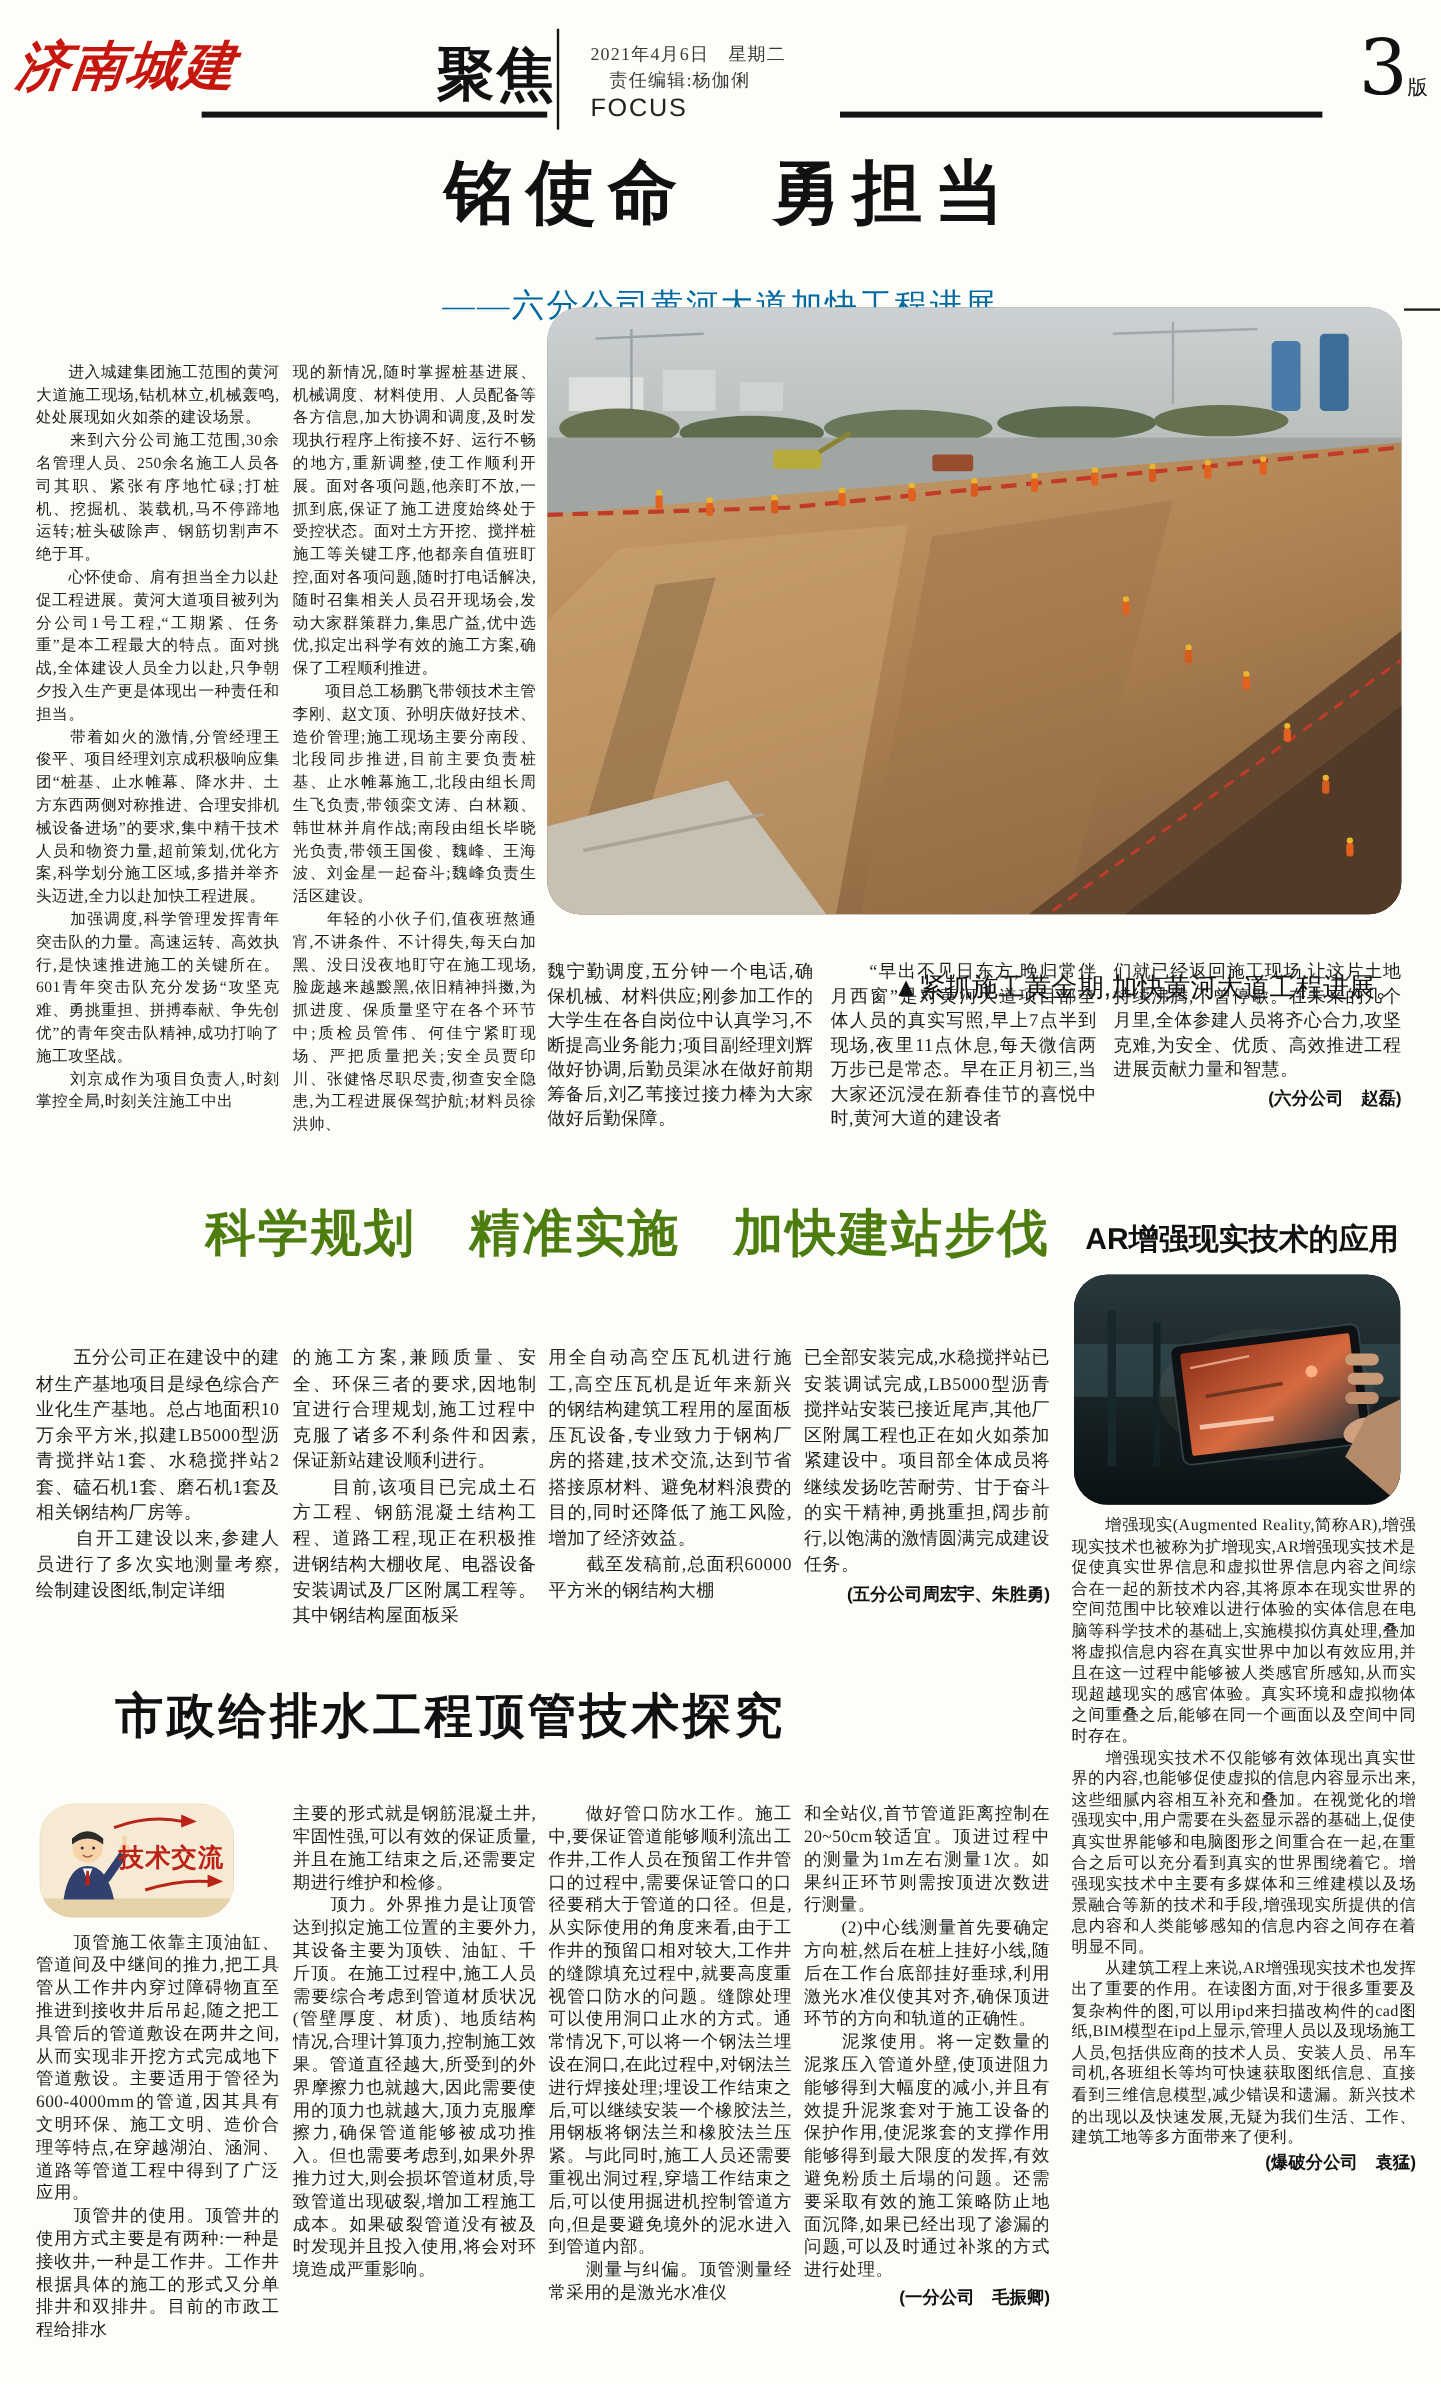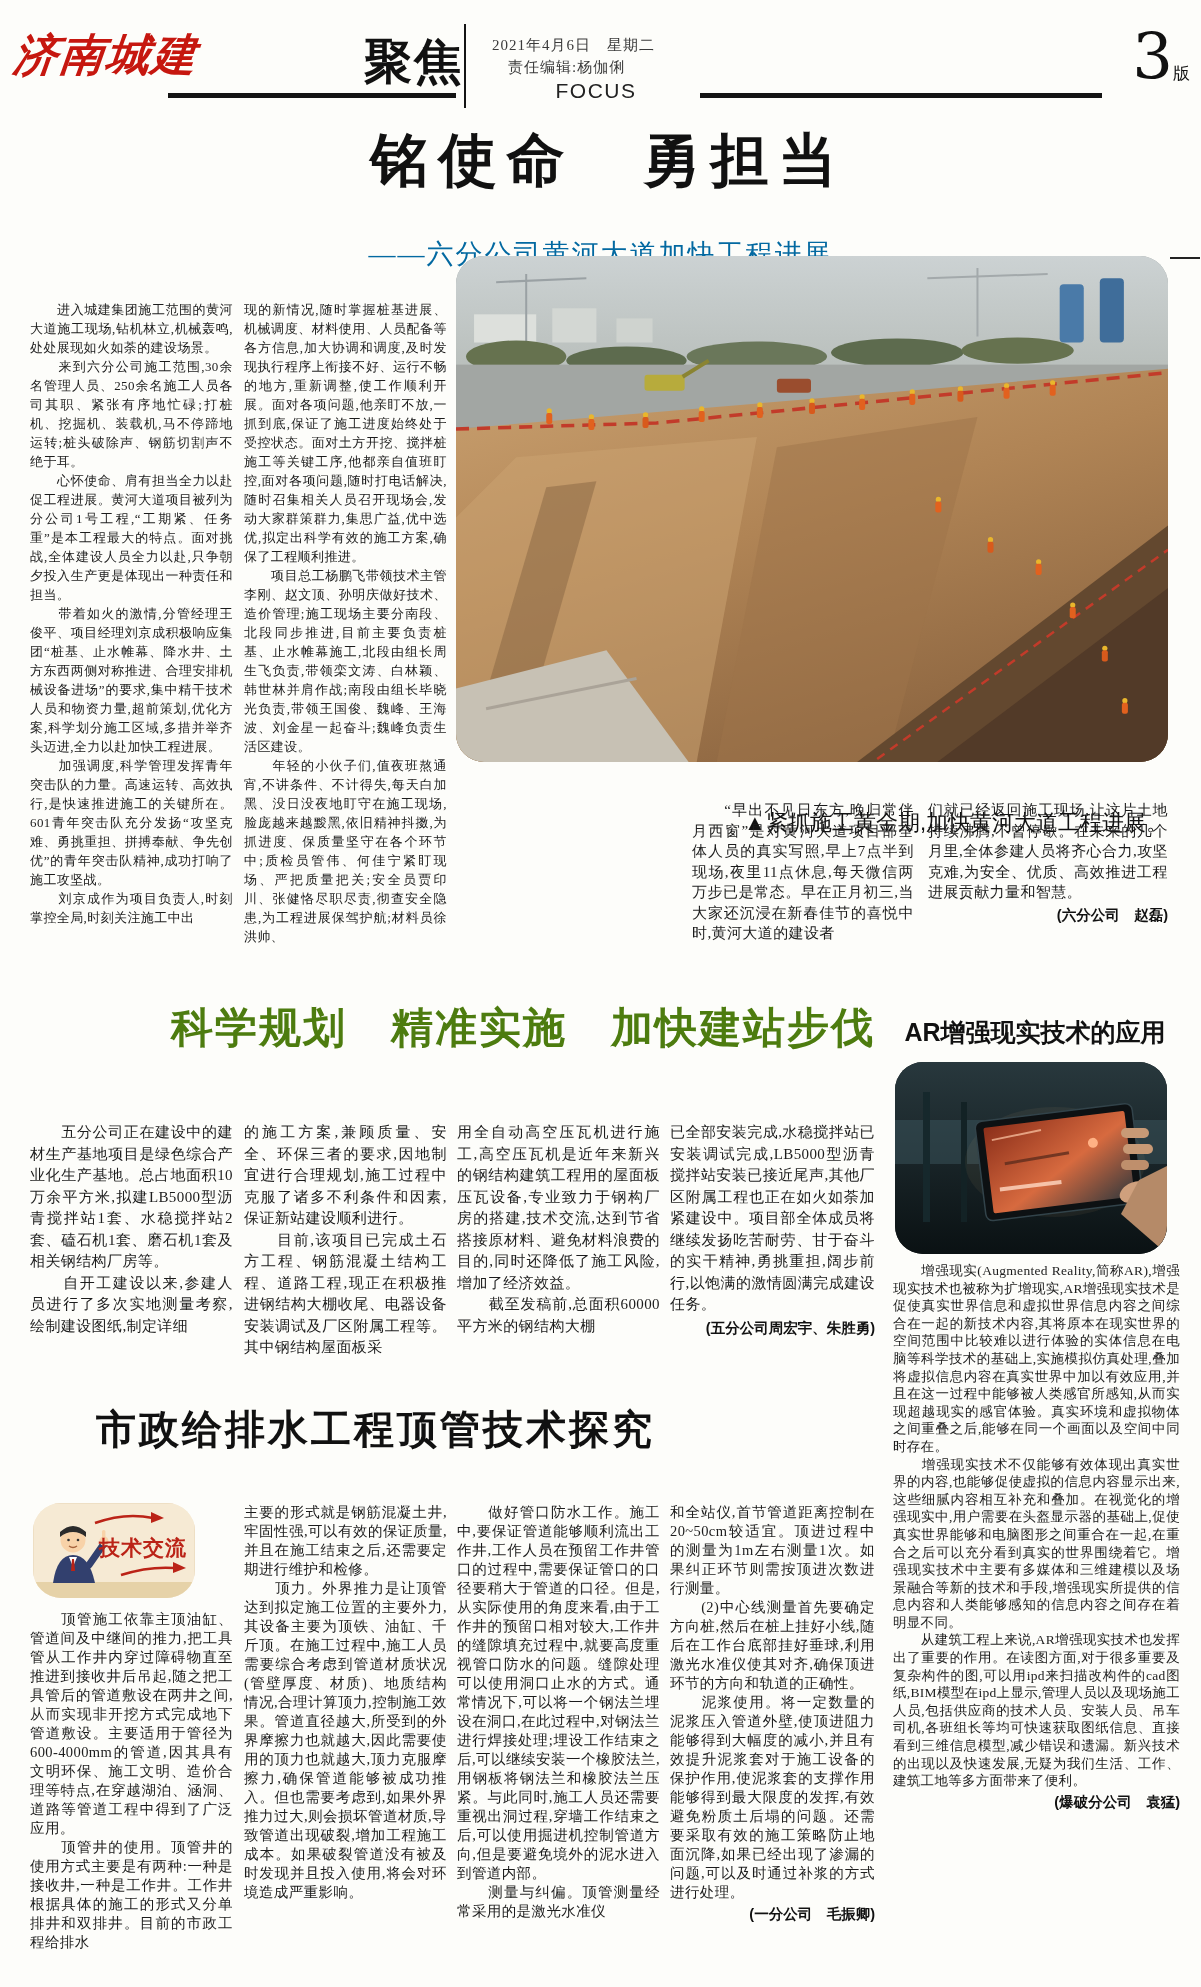--- a/index.html
+++ b/index.html
@@ -12,21 +12,21 @@
         font-style:italic;color:#c6170f;letter-spacing:2px;transform:skewX(-6deg);}
   .rule{background:#141414;height:5px;}
   .rule-left{left:168px;top:93px;width:288px;}
   .rule-right{left:700px;top:93px;width:402px;}
   .section-cn{left:364px;top:30px;font-family:"Liberation Sans",sans-serif;font-size:48px;
         font-weight:900;letter-spacing:2px;color:#111;}
   .vline{left:464px;top:24px;width:2px;height:84px;background:#141414;}
   .masthead{left:492px;top:36px;width:208px;}
   .m-date{font-size:15px;color:#3a3a3a;letter-spacing:1px;}
   .m-editor{font-size:15px;color:#3a3a3a;margin-top:3px;padding-left:16px;letter-spacing:1px;}
-  .m-focus{font-family:"Liberation Sans",sans-serif;font-size:21px;color:#222;text-align:center;
+  .m-focus{font-family:"Liberation Sans",sans-serif;font-size:21px;color:#222;text-align:left;
         margin-top:2px;letter-spacing:1.5px;}
   .pagenum{left:1104px;top:22px;width:86px;text-align:right;}
   .pagenum .n{font-family:"DejaVu Serif",serif;font-size:64px;line-height:70px;color:#111;}
   .pagenum .s{font-size:17px;color:#111;}
   .margin-dash{left:1170px;top:257px;width:30px;height:2px;background:#222;}
 
   
   .a1-title{left:0;right:0;top:122px;text-align:center;font-family:"Liberation Sans",sans-serif;
         font-size:58px;font-weight:900;letter-spacing:10px;color:#111;margin-left:16px;}
   .a1-sub{left:0;right:0;top:236px;text-align:center;font-size:27px;letter-spacing:2px;color:#0369a1;}
@@ -194,20 +194,21 @@
           </g>
         <g transform="translate(664,440)">
             <circle cx="3" cy="2" r="2.6" fill="#e9b62c"></circle>
             <rect y="4" width="6" height="11" rx="2" fill="#e2611e"></rect>
           </g>
       </g>
     </svg>
   </div>
   <div class="abs caption">▲紧抓施工黄金期,加快黄河大道工程进展。</div>
 
+  <div class="abs col a1b" style="left:456px;top:800px;width:222px;height:150px;">魏宁勤调度,五分钟一个电话,确保机械、材料供应;刚参加工作的大学生在各自岗位中认真学习,不断提高业务能力;项目副经理刘辉做好协调,后勤员渠冰在做好前期筹备后,刘乙苇接过接力棒为大家做好后勤保障。</div>
   <div class="abs col a1b" style="left:692px;top:800px;width:222px;height:150px;">　　“早出不见日东方,晚归常伴月西窗”是对黄河大道项目部全体人员的真实写照,早上7点半到现场,夜里11点休息,每天微信两万步已是常态。早在正月初三,当大家还沉浸在新春佳节的喜悦中时,黄河大道的建设者</div>
   <div class="abs" style="left:928px;top:800px;width:240px;height:152px;">
     <div class="col a1b">们就已经返回施工现场,让这片土地持续沸腾,不曾停歇。在未来的几个月里,全体参建人员将齐心合力,攻坚克难,为安全、优质、高效推进工程进展贡献力量和智慧。</div>
     <div class="byline">(六分公司　赵磊)</div>
   </div>
 
   <div class="abs a2-title">科学规划　精准实施　加快建站步伐</div>
 
   <div class="abs col a2c" style="left:30px;top:1122px;width:203px;height:262px;">　　五分公司正在建设中的建材生产基地项目是绿色综合产业化生产基地。总占地面积10万余平方米,拟建LB5000型沥青搅拌站1套、水稳搅拌站2套、磕石机1套、磨石机1套及相关钢结构厂房等。
 　　自开工建设以来,参建人员进行了多次实地测量考察,绘制建设图纸,制定详细</div>

